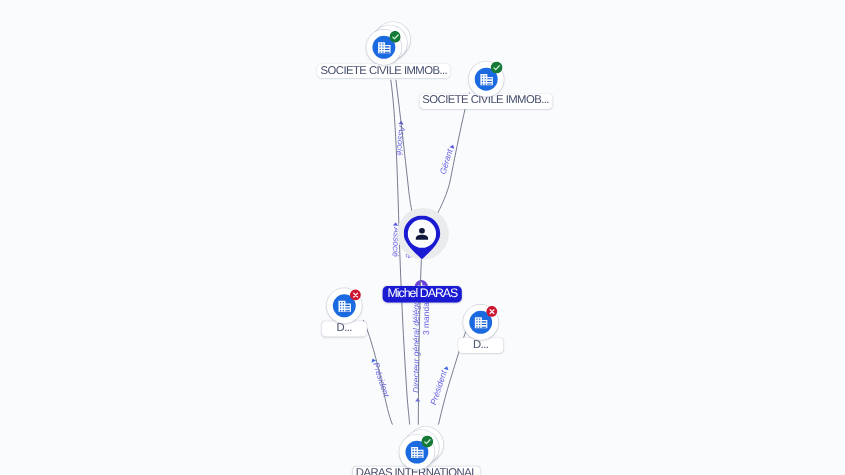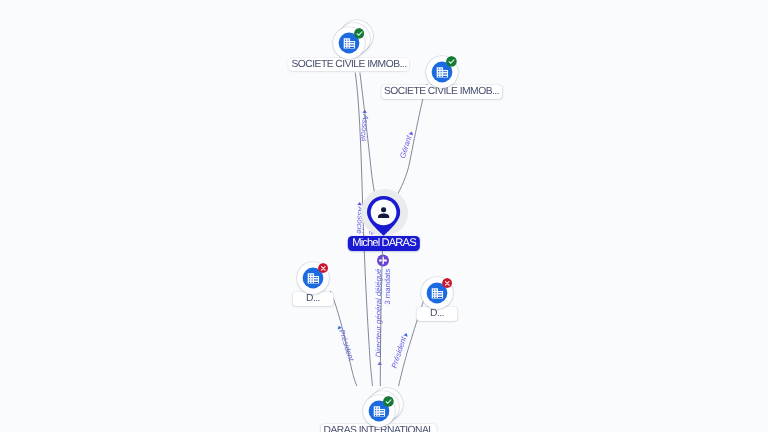--- a/index.html
+++ b/index.html
@@ -21,21 +21,21 @@
   .nlabel{position:absolute;transform:translateX(-50%);background:#fff;border-radius:4px;z-index:1;
           box-shadow:0 .5px 1.6px rgba(40,50,80,.14),0 0 0 .5px rgba(130,140,170,.10);
           color:#464f6d;white-space:nowrap;font-size:10.3px;line-height:13.6px;
           height:13.6px;padding:0 3.2px;letter-spacing:-.52px;min-width:34.6px;text-align:center;box-sizing:content-box;}
   
   .pin{position:absolute;}
   .halo{position:absolute;border-radius:50%;background:#eaebed;}
   .plabel{position:absolute;background:#1a1ad2;border-radius:4.5px;color:#fff;
           font-size:11.2px;line-height:14.8px;height:14.8px;padding:0 4.4px;white-space:nowrap;
           letter-spacing:-.87px;transform:translateX(-50%);
-          box-shadow:0 .5px 2px rgba(10,10,90,.30);}
+          box-shadow:0 .5px 2px rgba(10,10,90,.30);margin-top:24px;}
   
   .elab{font-family:"Liberation Sans",sans-serif;font-size:7.7px;fill:#6461e2;font-style:italic;}
   .elab2{font-family:"Liberation Sans",sans-serif;font-size:7.7px;fill:#6461e2;}
   .eline{fill:none;stroke:#6d7488;stroke-width:.85;}
 </style>
 </head>
 <body>
 
 <div id="graph">
 

